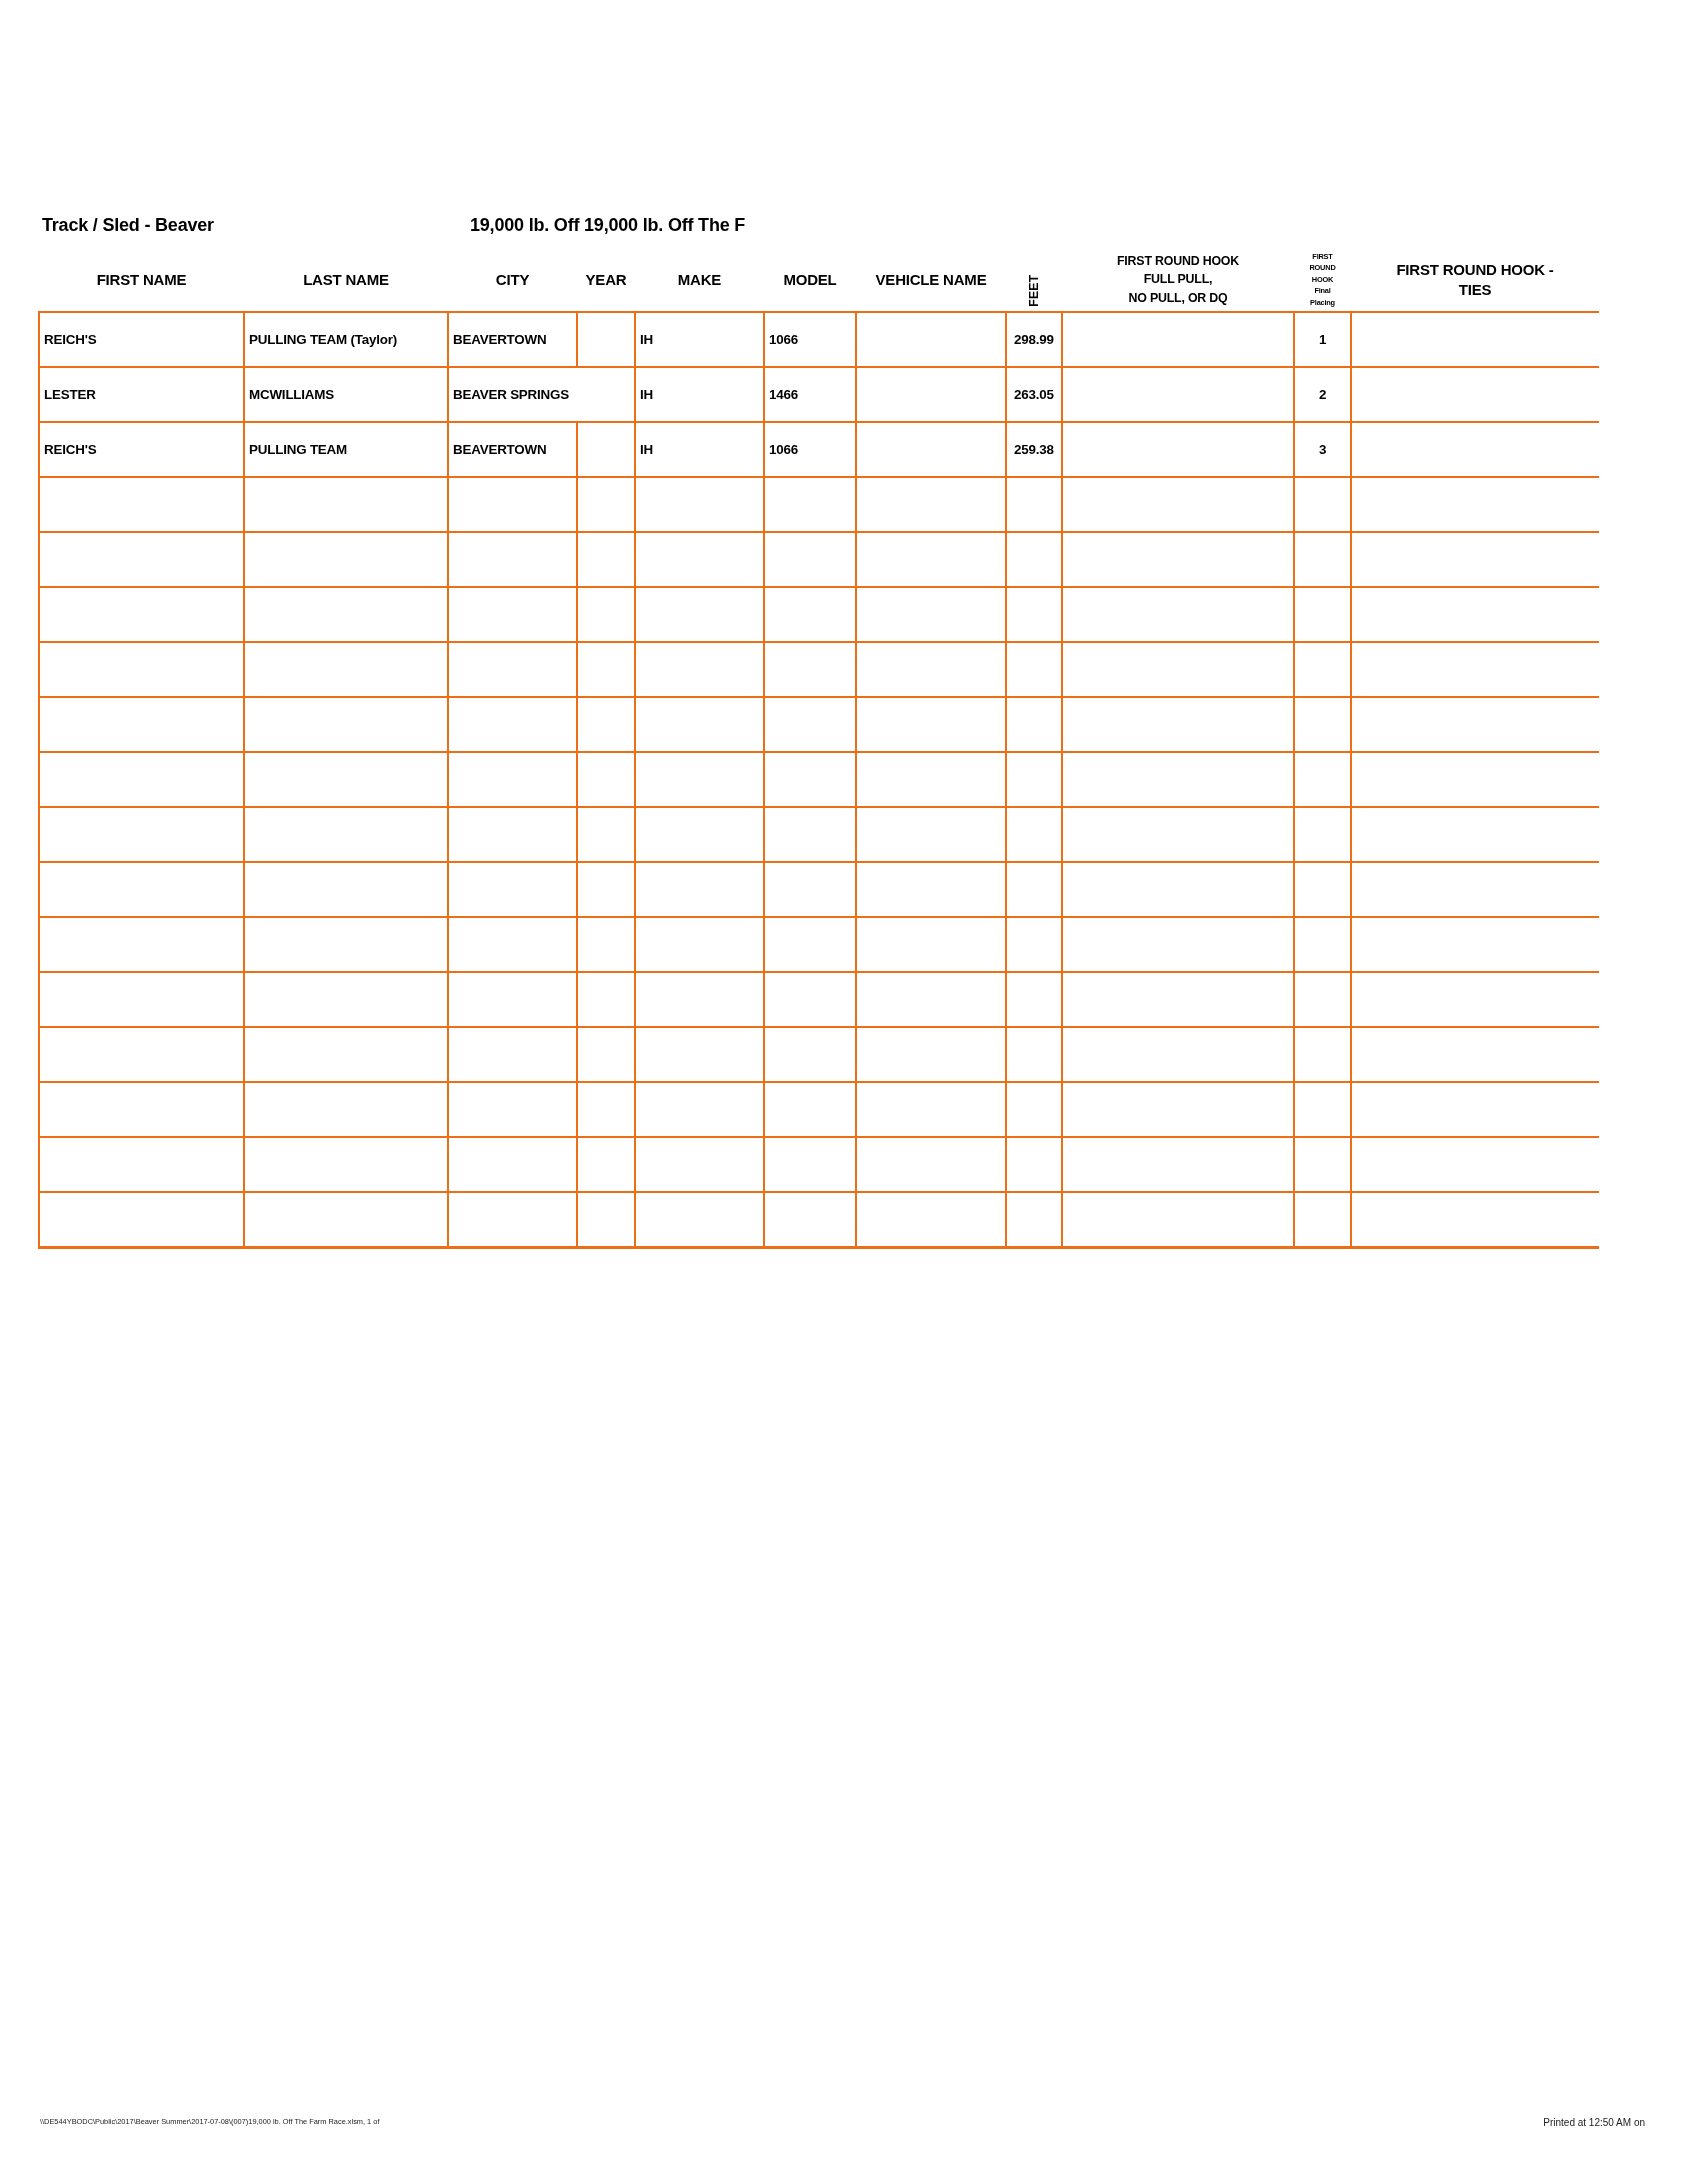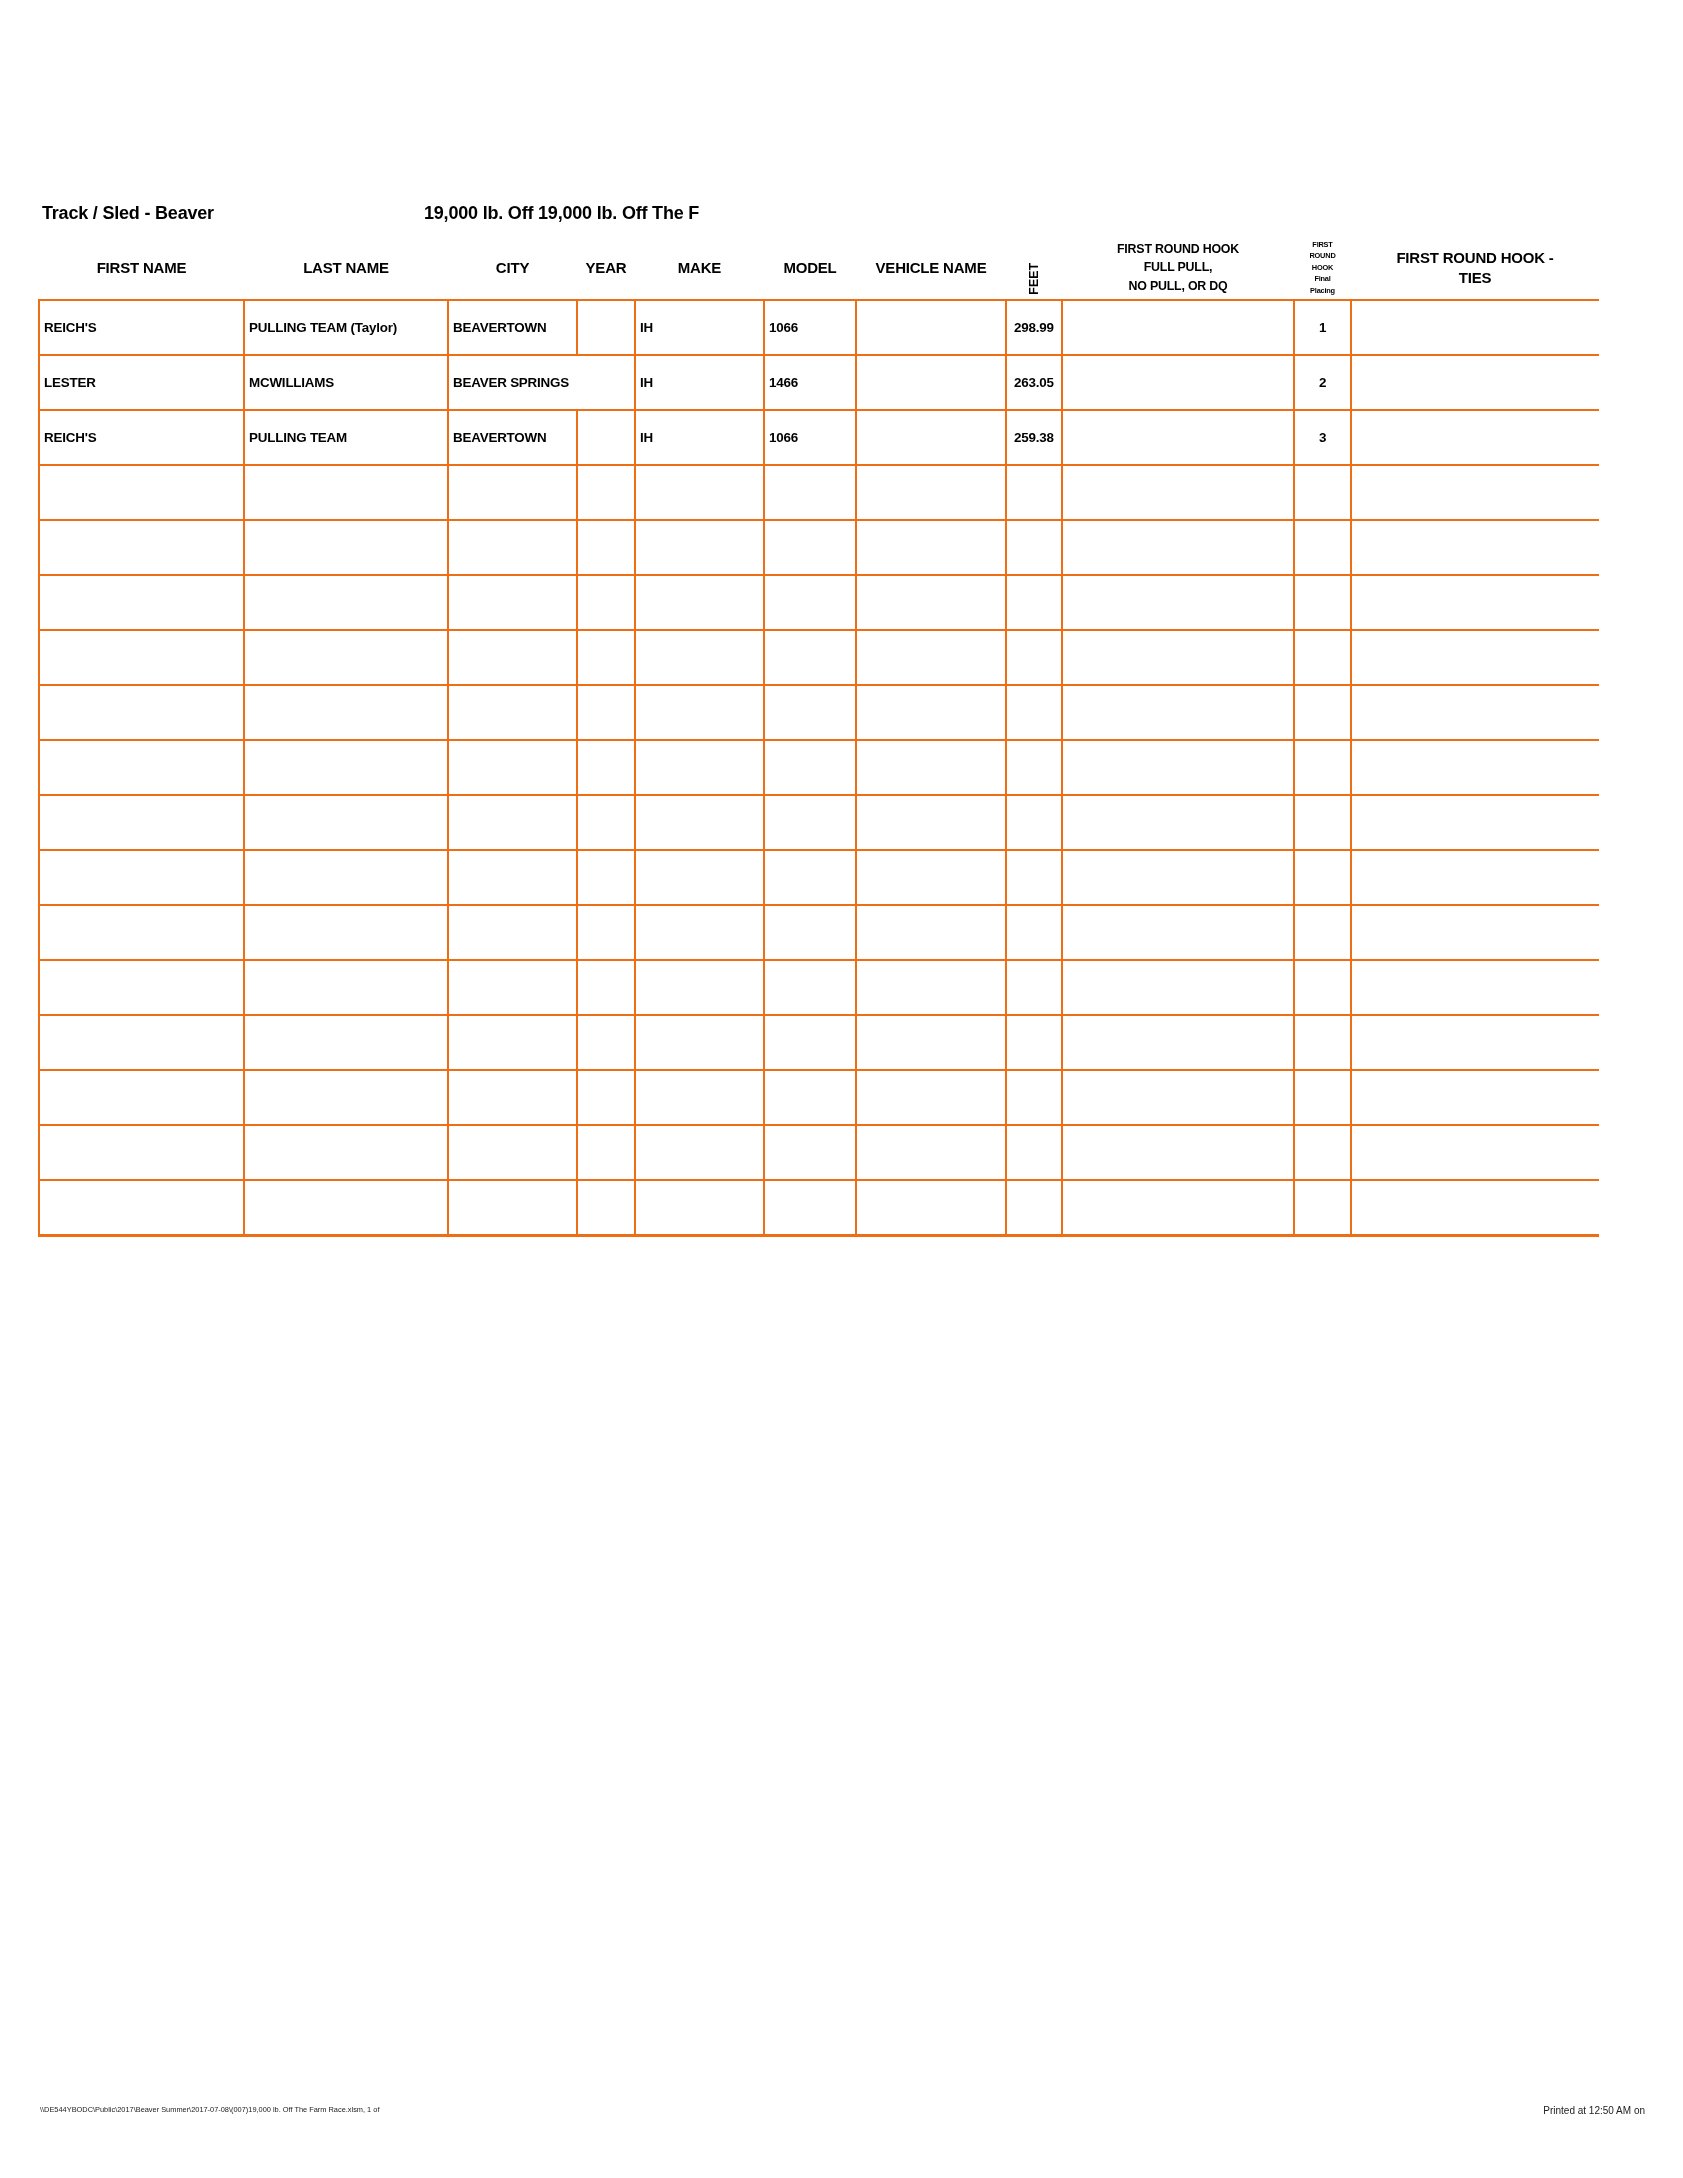--- a/index.html
+++ b/index.html
@@ -1,29 +1,29 @@
 <!DOCTYPE html>
 <html style="--grid: #ED6E14;"><head>
 <meta charset="utf-8">
 <style>
   :root{ --grid:#ED6E14; }
   html,body{ margin:0; padding:0; }
   body{
     width:1683px; height:2178px; position:relative; background:#ffffff;
     font-family:"Liberation Sans", sans-serif; color:#000;
   }
-  .page{ position:absolute; inset:0; }
+  .page{ position:absolute; inset:0;margin-top:12px; }
 
   
   .title-left{
     position:absolute; left:42px; top:203px;
     font-size:18px; font-weight:bold; letter-spacing:-0.2px; white-space:pre;
   }
   .title-center{
-    position:absolute; left:424px; top:203px;
+    position:absolute; left:470px; top:203px;
     font-size:18px; font-weight:bold; letter-spacing:-0.2px; white-space:pre;
   }
 
   
   table.results{
     position:absolute; left:38px; top:236px;
     border-collapse:collapse; table-layout:fixed;
     font-size:13.4px; font-weight:bold; letter-spacing:-0.2px;
   }
   col.c0{width:205px} col.c1{width:204px} col.c2{width:129px} col.c3{width:58px}

